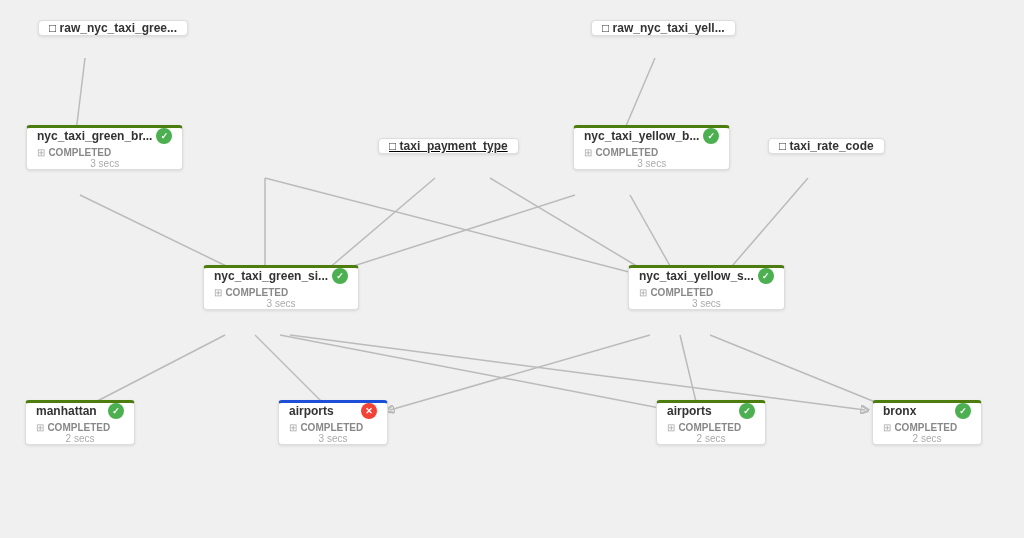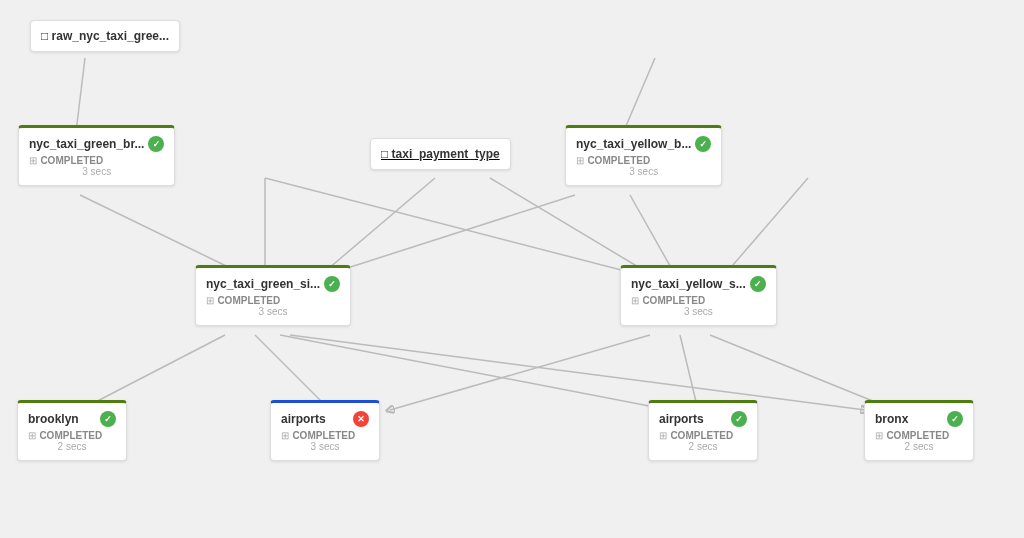--- a/index.html
+++ b/index.html
@@ -15,23 +15,24 @@
       position: relative;
       width: 1024px;
       height: 538px;
       background: #f0f0f0;
     }
     .node {
       position: absolute;
       background: #fff;
       border: 1px solid #ddd;
       border-radius: 4px;
-      padding: 8px 10px;
+      padding: 0 10px;
       min-width: 110px;
       box-shadow: 0 1px 3px rgba(0,0,0,0.1);
+      margin-left: 8px;
     }
     .node.completed-green {
       border-top: 3px solid #4d7c0f;
     }
     .node.completed-red {
       border-top: 3px solid #1d4ed8;
     }
     .node-title {
       font-size: 12px;
       font-weight: 600;
@@ -124,20 +125,23 @@
 
     <line x1="280" y1="335" x2="670" y2="410" marker-end="url(#arrow)"></line>
 
     <line x1="290" y1="335" x2="865" y2="410" marker-end="url(#arrow)"></line>
   </svg>
 
   <div class="node node-plain" style="left:30px;top:20px;min-width:130px;">
     <div class="node-title">□ raw_nyc_taxi_gree...</div>
   </div>
 
+  <div class="node node-plain" style="left:583px;top:20px;min-width:130px;">
+    <div class="node-title">□ raw_nyc_taxi_yell...</div>
+  </div>
 
   <div class="node completed-green" style="left:18px;top:125px;min-width:130px;">
     <div class="node-title">
       <span>nyc_taxi_green_br...</span>
       <span class="status-icon green">✓</span>
     </div>
     <div style="display:flex;align-items:center;gap:3px;margin-top:3px;">
       <span style="font-size:10px;color:#aaa;">⊞</span>
       <span style="font-size:10px;font-weight:600;color:#888;text-transform:uppercase;">COMPLETED</span>
     </div>
@@ -154,20 +158,23 @@
       <span>nyc_taxi_yellow_b...</span>
       <span class="status-icon green">✓</span>
     </div>
     <div style="display:flex;align-items:center;gap:3px;margin-top:3px;">
       <span style="font-size:10px;color:#aaa;">⊞</span>
       <span style="font-size:10px;font-weight:600;color:#888;text-transform:uppercase;">COMPLETED</span>
     </div>
     <div style="font-size:10px;color:#aaa;text-align:center;">3 secs</div>
   </div>
 
+  <div class="node node-plain" style="left:760px;top:138px;min-width:115px;">
+    <div class="node-title">□ taxi_rate_code</div>
+  </div>
 
   <div class="node completed-green" style="left:195px;top:265px;min-width:130px;">
     <div class="node-title">
       <span>nyc_taxi_green_si...</span>
       <span class="status-icon green">✓</span>
     </div>
     <div style="display:flex;align-items:center;gap:3px;margin-top:3px;">
       <span style="font-size:10px;color:#aaa;">⊞</span>
       <span style="font-size:10px;font-weight:600;color:#888;text-transform:uppercase;">COMPLETED</span>
     </div>
@@ -181,21 +188,21 @@
     </div>
     <div style="display:flex;align-items:center;gap:3px;margin-top:3px;">
       <span style="font-size:10px;color:#aaa;">⊞</span>
       <span style="font-size:10px;font-weight:600;color:#888;text-transform:uppercase;">COMPLETED</span>
     </div>
     <div style="font-size:10px;color:#aaa;text-align:center;">3 secs</div>
   </div>
 
   <div class="node completed-green" style="left:17px;top:400px;min-width:110px;">
     <div class="node-title">
-      <span>brooklyn</span>
+      <span>manhattan</span>
       <span class="status-icon green">✓</span>
     </div>
     <div style="display:flex;align-items:center;gap:3px;margin-top:3px;">
       <span style="font-size:10px;color:#aaa;">⊞</span>
       <span style="font-size:10px;font-weight:600;color:#888;text-transform:uppercase;">COMPLETED</span>
     </div>
     <div style="font-size:10px;color:#aaa;text-align:center;">2 secs</div>
   </div>
 
   <div class="node completed-red" style="left:270px;top:400px;min-width:110px;">

